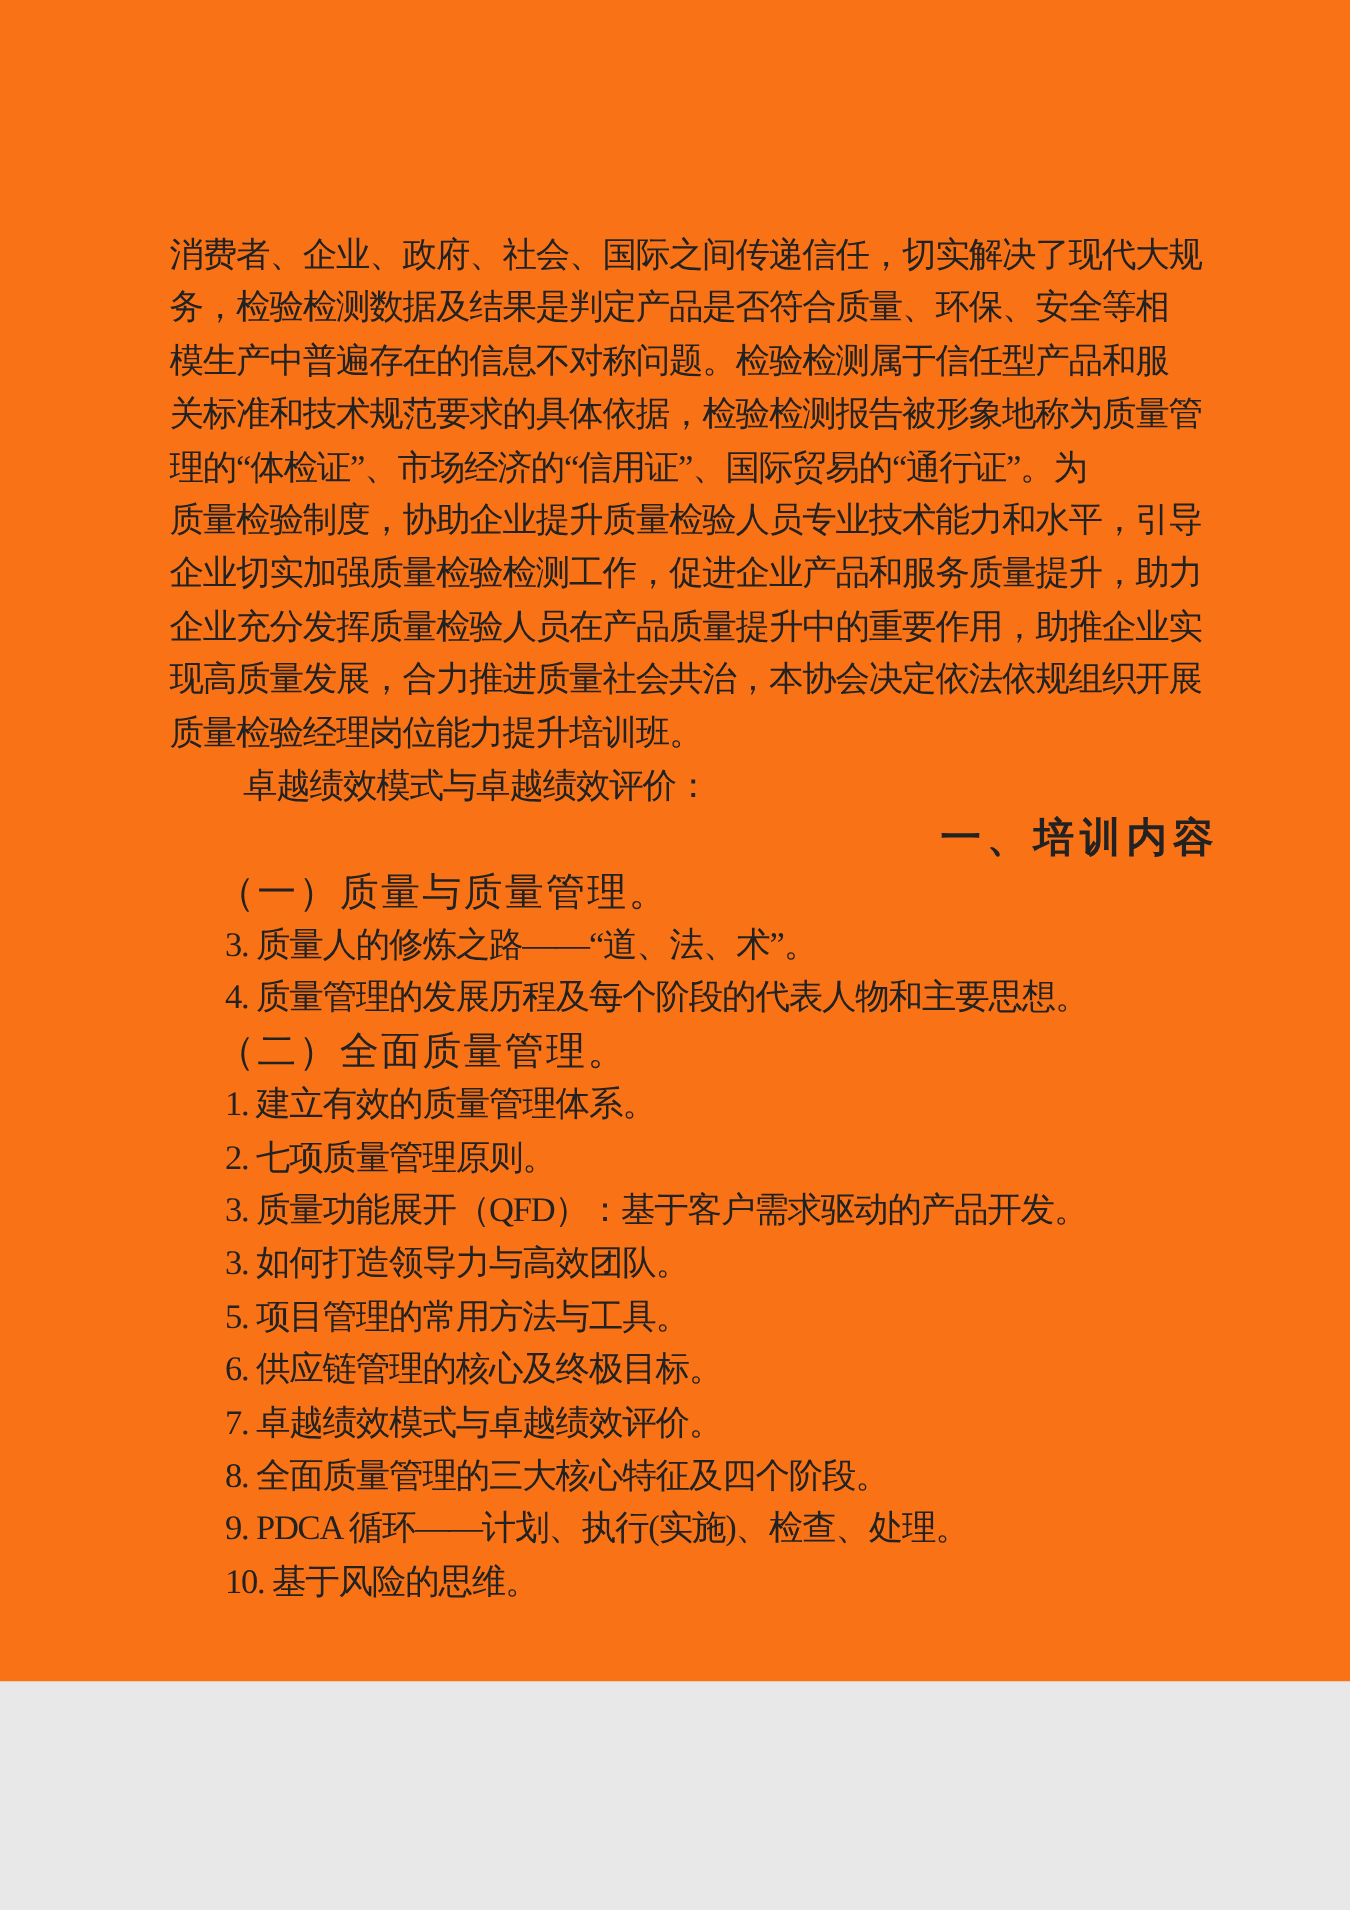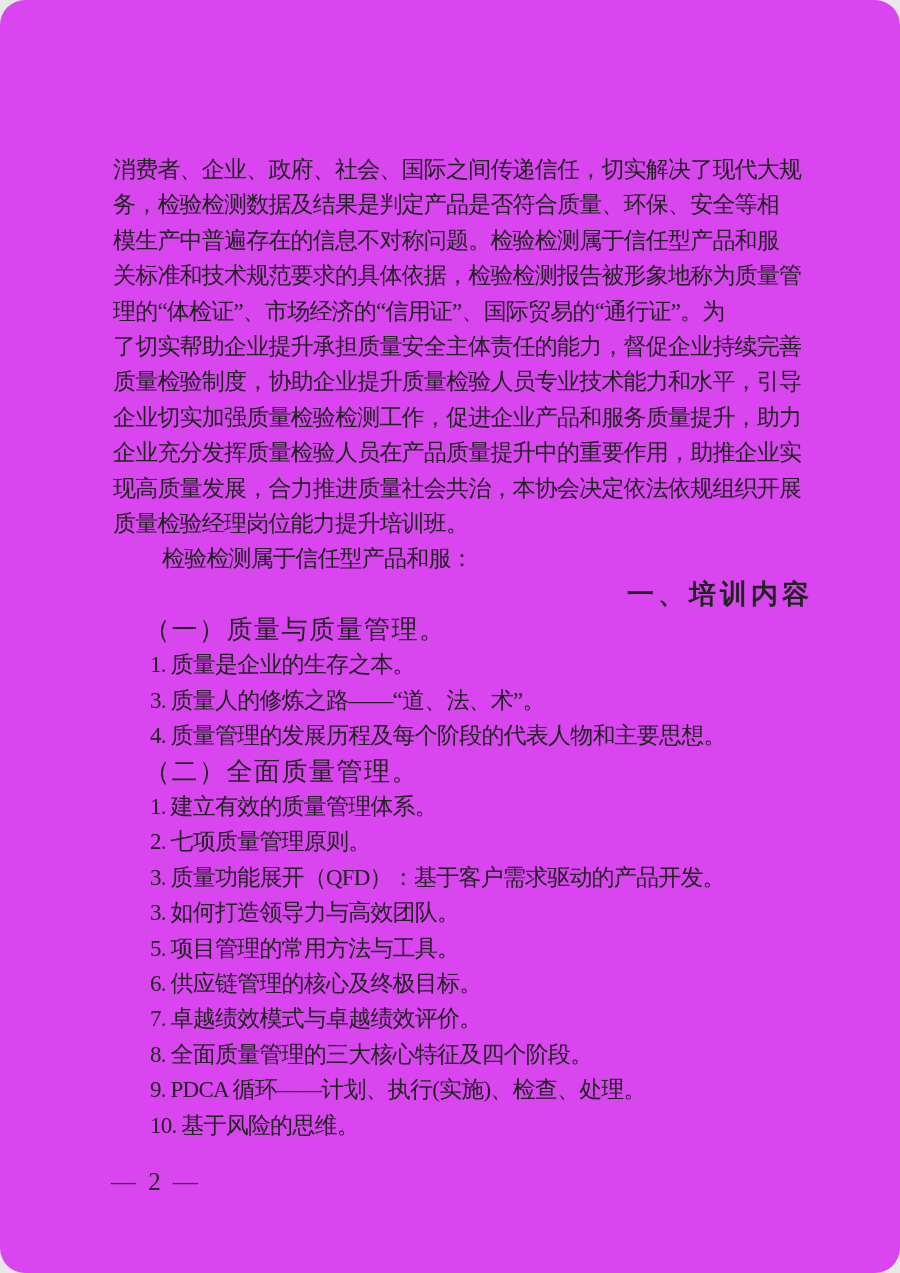--- a/index.html
+++ b/index.html
@@ -1,25 +1,24 @@
 <!DOCTYPE html>
 <html><head>
 <meta charset="utf-8">
 <style>
   html, body { margin: 0; padding: 0; background: #e8e8e8; }
   .page {
     position: relative;
     width: 900px;
-    height: 1273px;
+    height: 1121px;
     margin: 0 auto;
-    background: #d946ef;
+    background: #f97316;
     color: #222222;
     font-family: "Liberation Serif", "DejaVu Serif", serif;
     overflow: hidden;
-    border-radius: 25px;
   }
   .content {
     position: absolute;
     left: 113px;
     top: 152px;
     width: 700px;
   }
   .line {
     height: 35.4px;
     line-height: 35.4px;
@@ -57,33 +56,31 @@
 <body>
 
 <div class="page">
   <div class="content">
 
     <div class="line">消费者、企业、政府、社会、国际之间传递信任，切实解决了现代大规</div>
     <div class="line">务，检验检测数据及结果是判定产品是否符合质量、环保、安全等相</div>
     <div class="line">模生产中普遍存在的信息不对称问题。检验检测属于信任型产品和服</div>
     <div class="line">关标准和技术规范要求的具体依据，检验检测报告被形象地称为质量管</div>
     <div class="line">理的“体检证”、市场经济的“信用证”、国际贸易的“通行证”。为</div>
-    <div class="line">了切实帮助企业提升承担质量安全主体责任的能力，督促企业持续完善</div>
     <div class="line">质量检验制度，协助企业提升质量检验人员专业技术能力和水平，引导</div>
     <div class="line">企业切实加强质量检验检测工作，促进企业产品和服务质量提升，助力</div>
     <div class="line">企业充分发挥质量检验人员在产品质量提升中的重要作用，助推企业实</div>
     <div class="line">现高质量发展，合力推进质量社会共治，本协会决定依法依规组织开展</div>
     <div class="line">质量检验经理岗位能力提升培训班。</div>
 
-    <div class="line notice">检验检测属于信任型产品和服：</div>
+    <div class="line notice">卓越绩效模式与卓越绩效评价：</div>
 
     <div class="line h1">一、培训内容</div>
 
     <div class="line h2">（一）质量与质量管理。</div>
-    <div class="line item">1. 质量是企业的生存之本。</div>
     <div class="line item">3. 质量人的修炼之路——“道、法、术”。</div>
     <div class="line item">4. 质量管理的发展历程及每个阶段的代表人物和主要思想。</div>
 
     <div class="line h2">（二）全面质量管理。</div>
     <div class="line item">1. 建立有效的质量管理体系。</div>
     <div class="line item">2. 七项质量管理原则。</div>
     <div class="line item">3. 质量功能展开（QFD）：基于客户需求驱动的产品开发。</div>
     <div class="line item">3. 如何打造领导力与高效团队。</div>
     <div class="line item">5. 项目管理的常用方法与工具。</div>
     <div class="line item">6. 供应链管理的核心及终极目标。</div>

